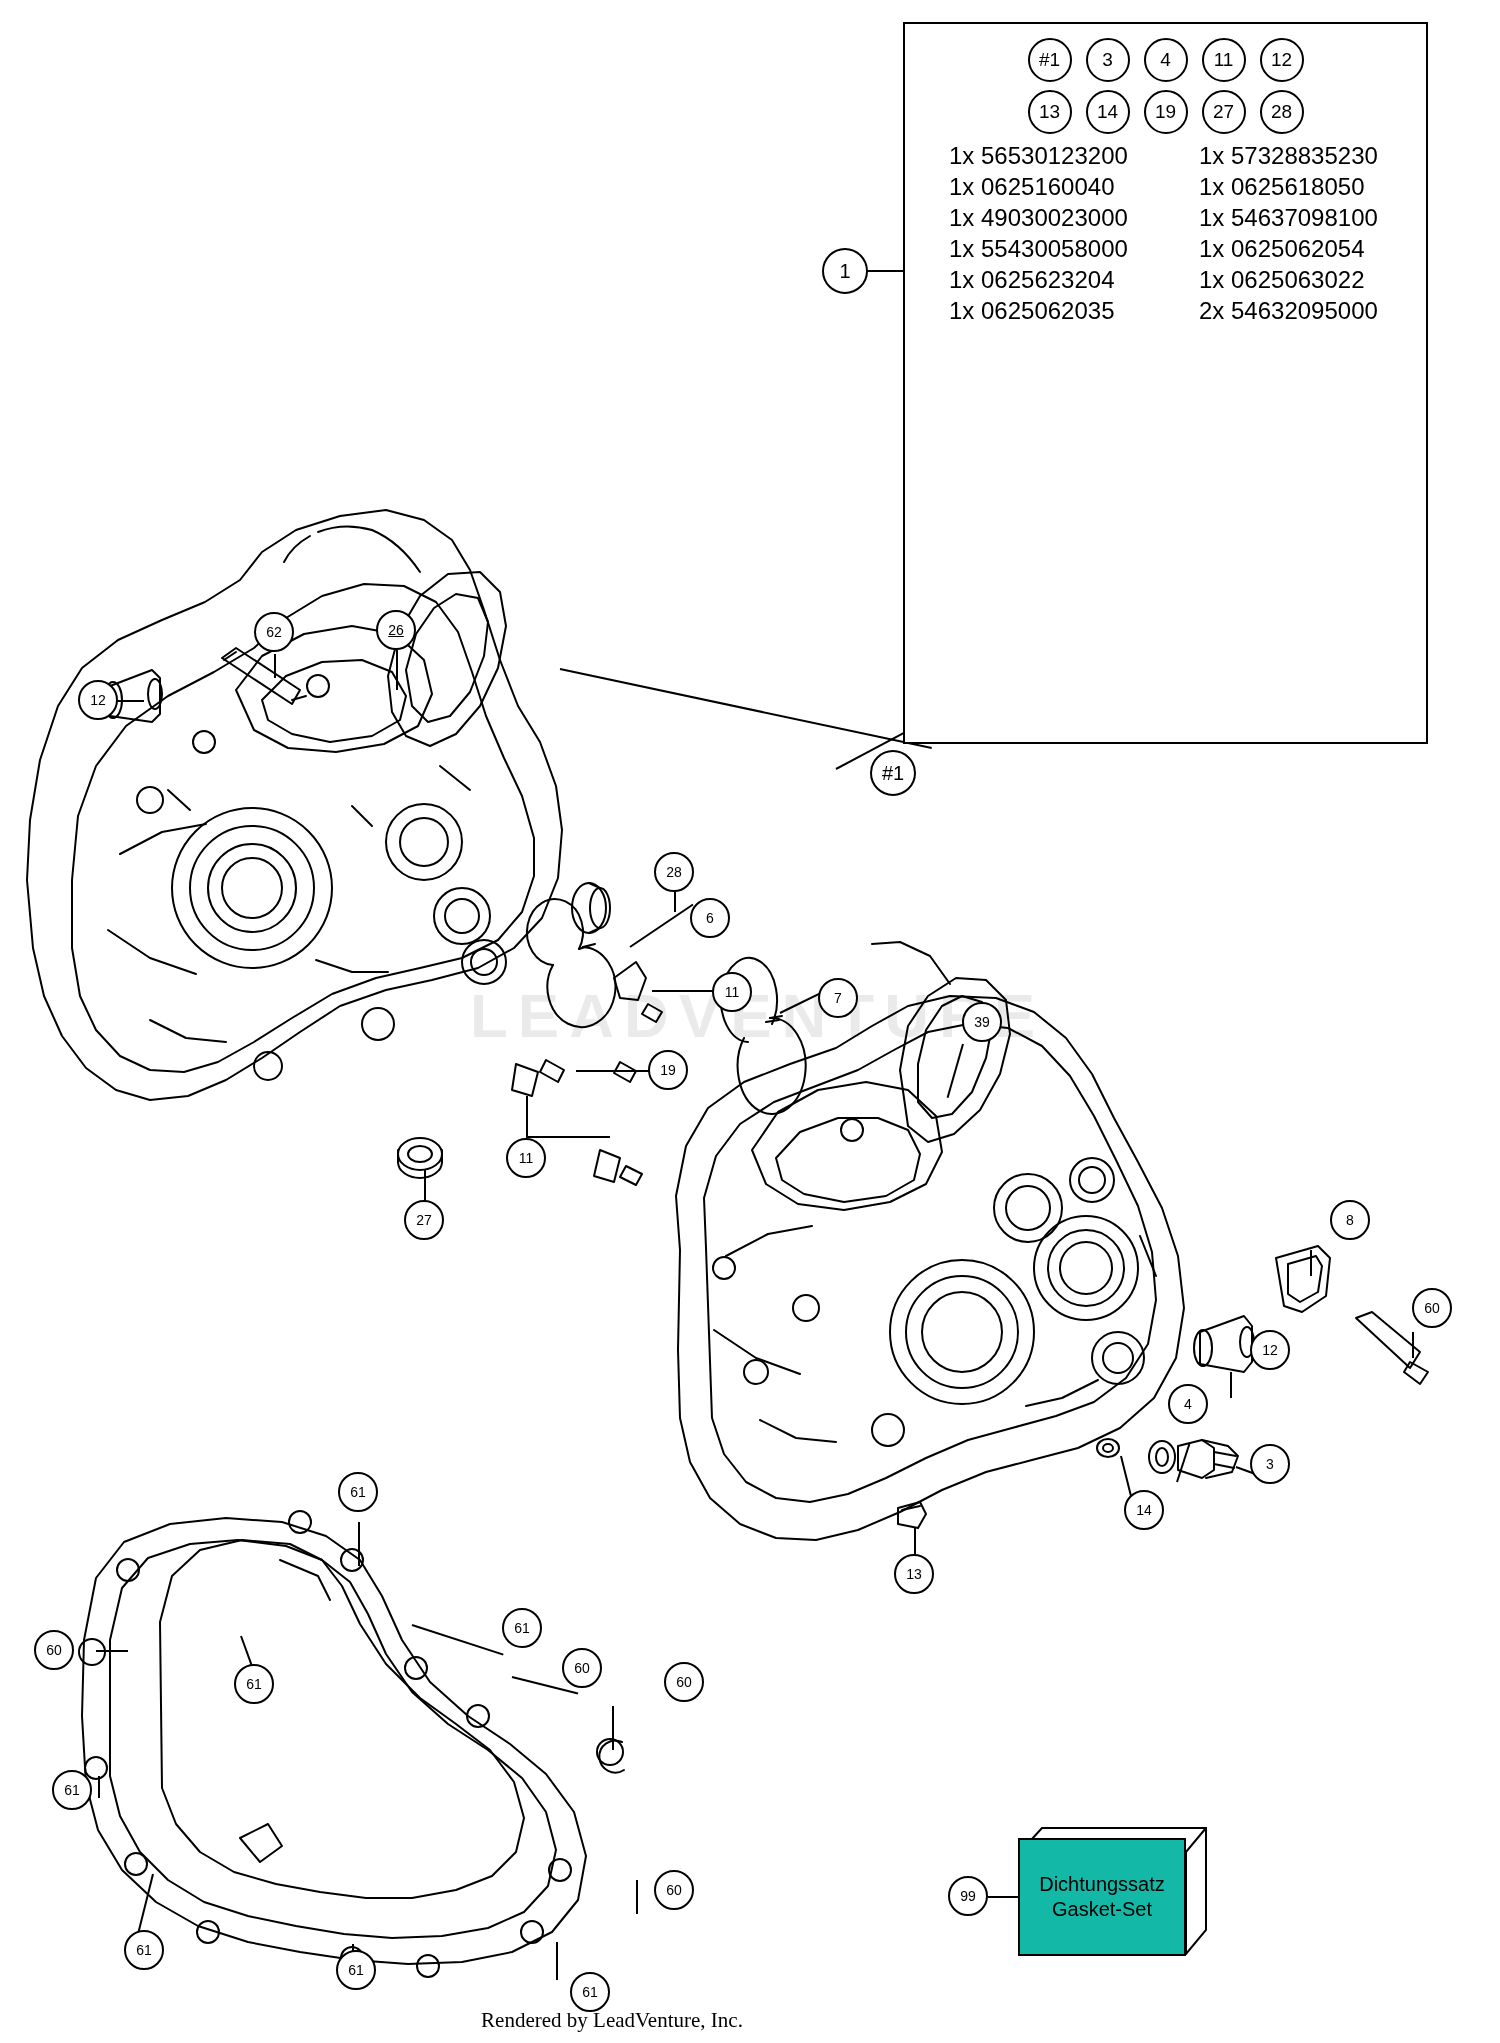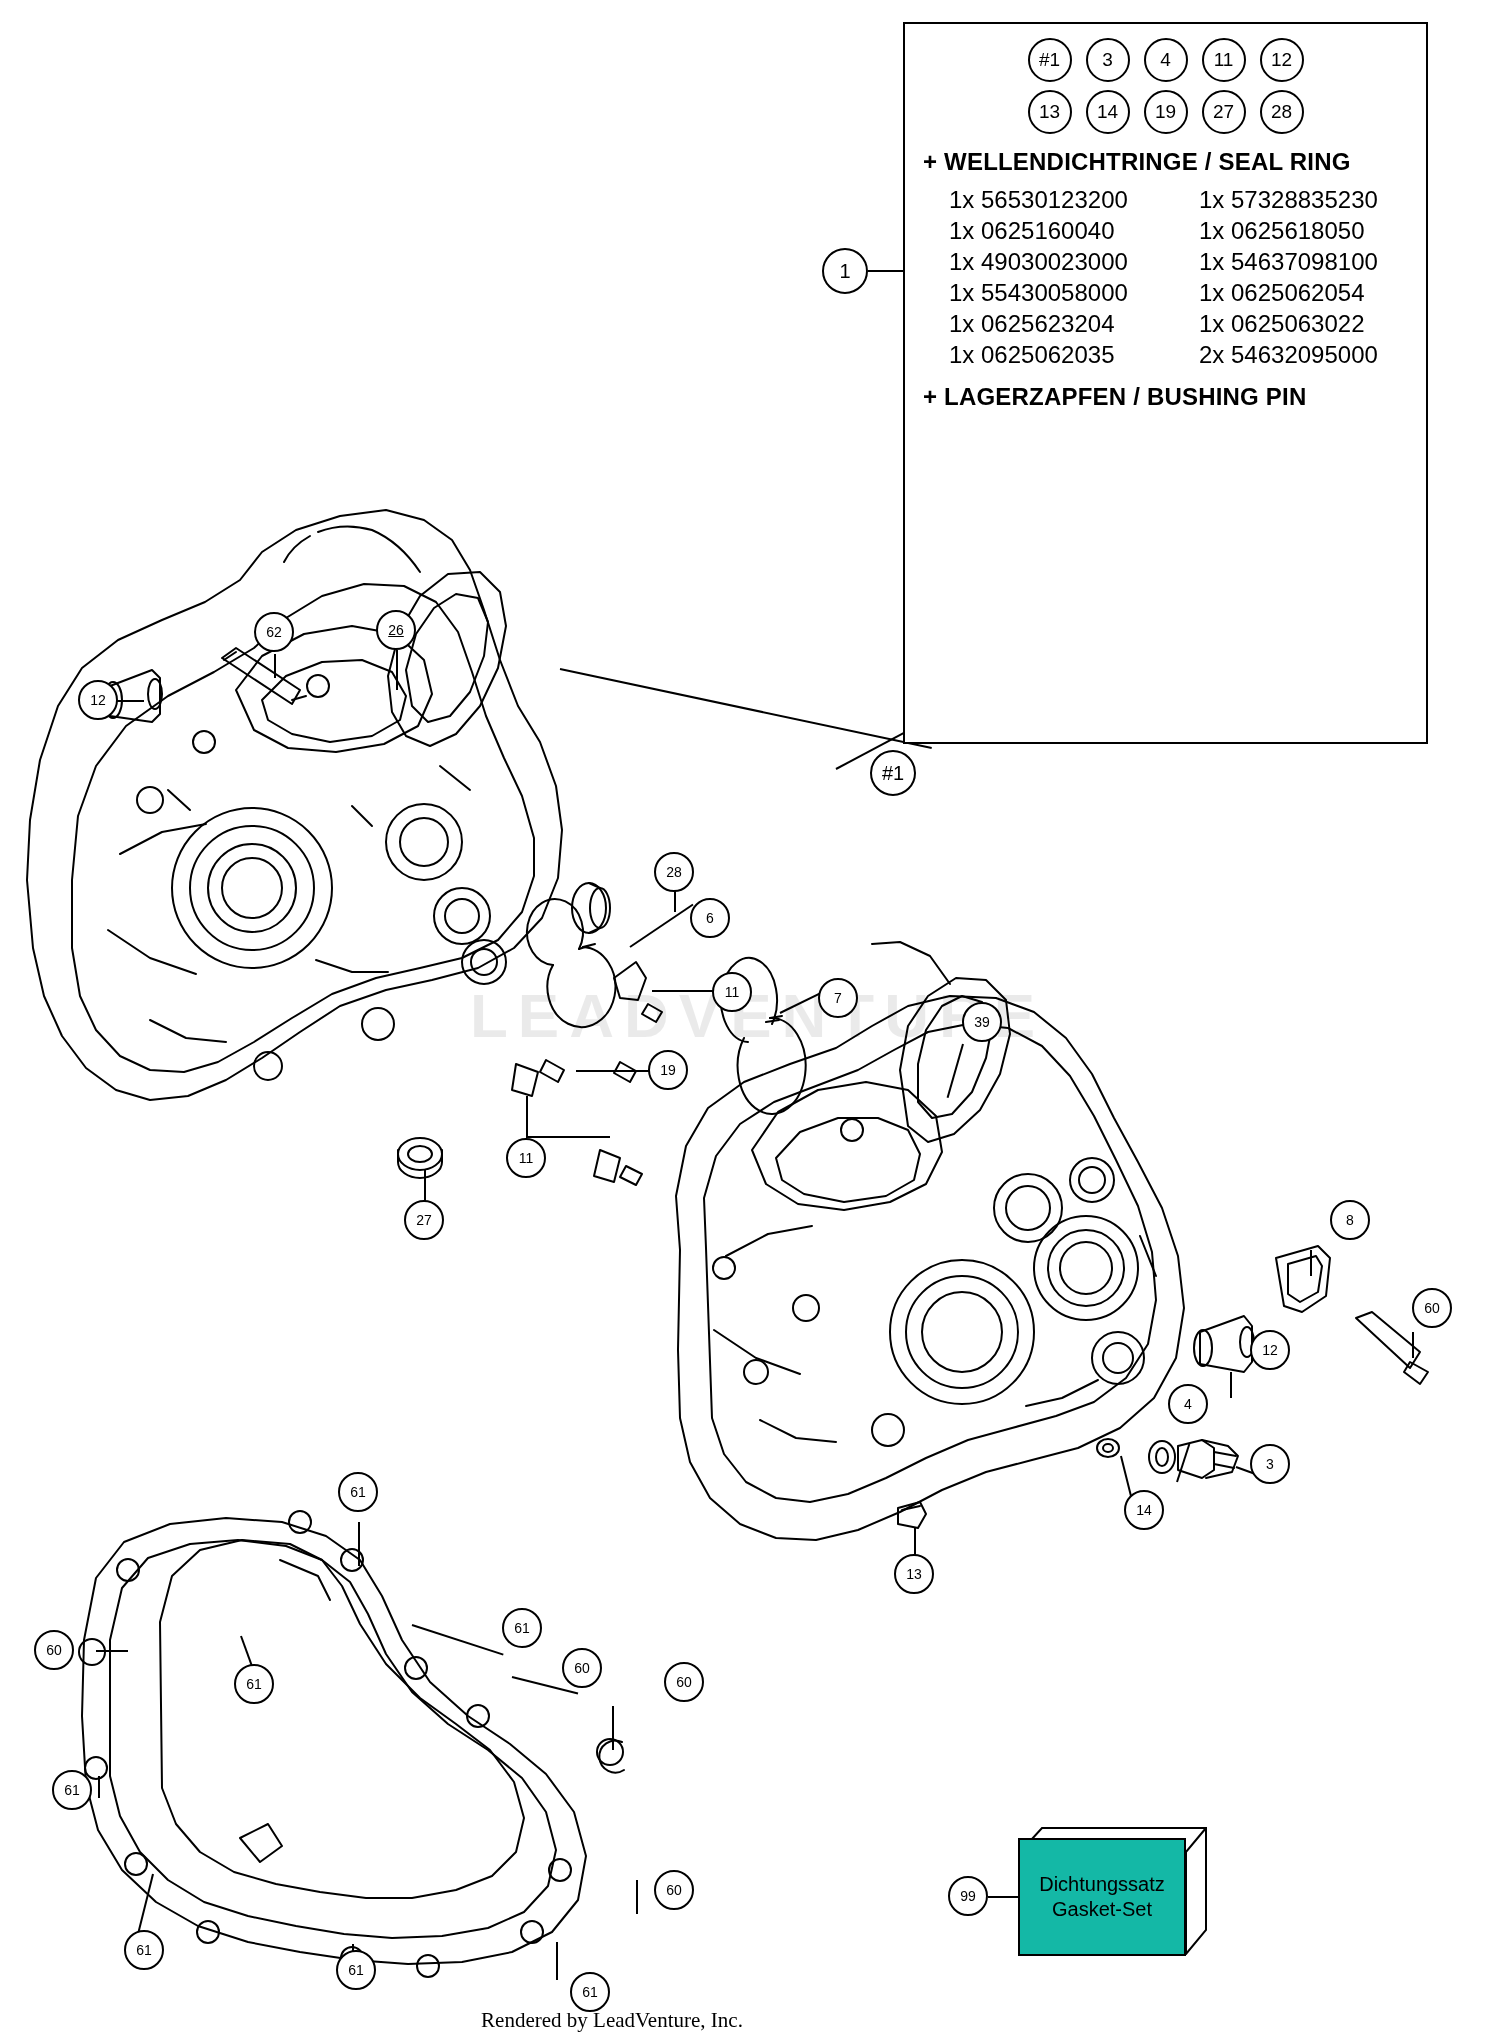--- a/index.html
+++ b/index.html
@@ -388,38 +388,36 @@
     <div class="chip">12</div>
   </div>
   <div class="chip-row">
     <div class="chip">13</div>
     <div class="chip">14</div>
     <div class="chip">19</div>
     <div class="chip">27</div>
     <div class="chip">28</div>
   </div>
 
-  <div class="sec-title">+ WELLENDICHTRINGE / SEAL RING</div>
 
   <div class="pn-grid">
     <div class="pn">1x 56530123200</div>
     <div class="pn">1x 57328835230</div>
     <div class="pn">1x 0625160040</div>
     <div class="pn">1x 0625618050</div>
     <div class="pn">1x 49030023000</div>
     <div class="pn">1x 54637098100</div>
     <div class="pn">1x 55430058000</div>
     <div class="pn">1x 0625062054</div>
     <div class="pn">1x 0625623204</div>
     <div class="pn">1x 0625063022</div>
     <div class="pn">1x 0625062035</div>
     <div class="pn">2x 54632095000</div>
   </div>
 
-  <div class="sec-title">+ LAGERZAPFEN / BUSHING PIN</div>
 </div>
 
 <div class="lead" style="left:868px; top:270px; width:36px; height:2px;"></div>
 <div class="bubble md" style="left:822px; top:248px;">1</div>
 
 <div class="lead" style="left:560px; top:668px; width:380px; height:2px; transform:rotate(12deg); transform-origin:left center;"></div>
 <div class="lead" style="left:836px; top:768px; width:126px; height:2px; transform:rotate(-28deg); transform-origin:left center;"></div>
 <div class="bubble md" style="left:870px; top:750px;">#1</div>
 
 <div class="lead" style="left:112px; top:700px; width:32px; height:2px;"></div>

